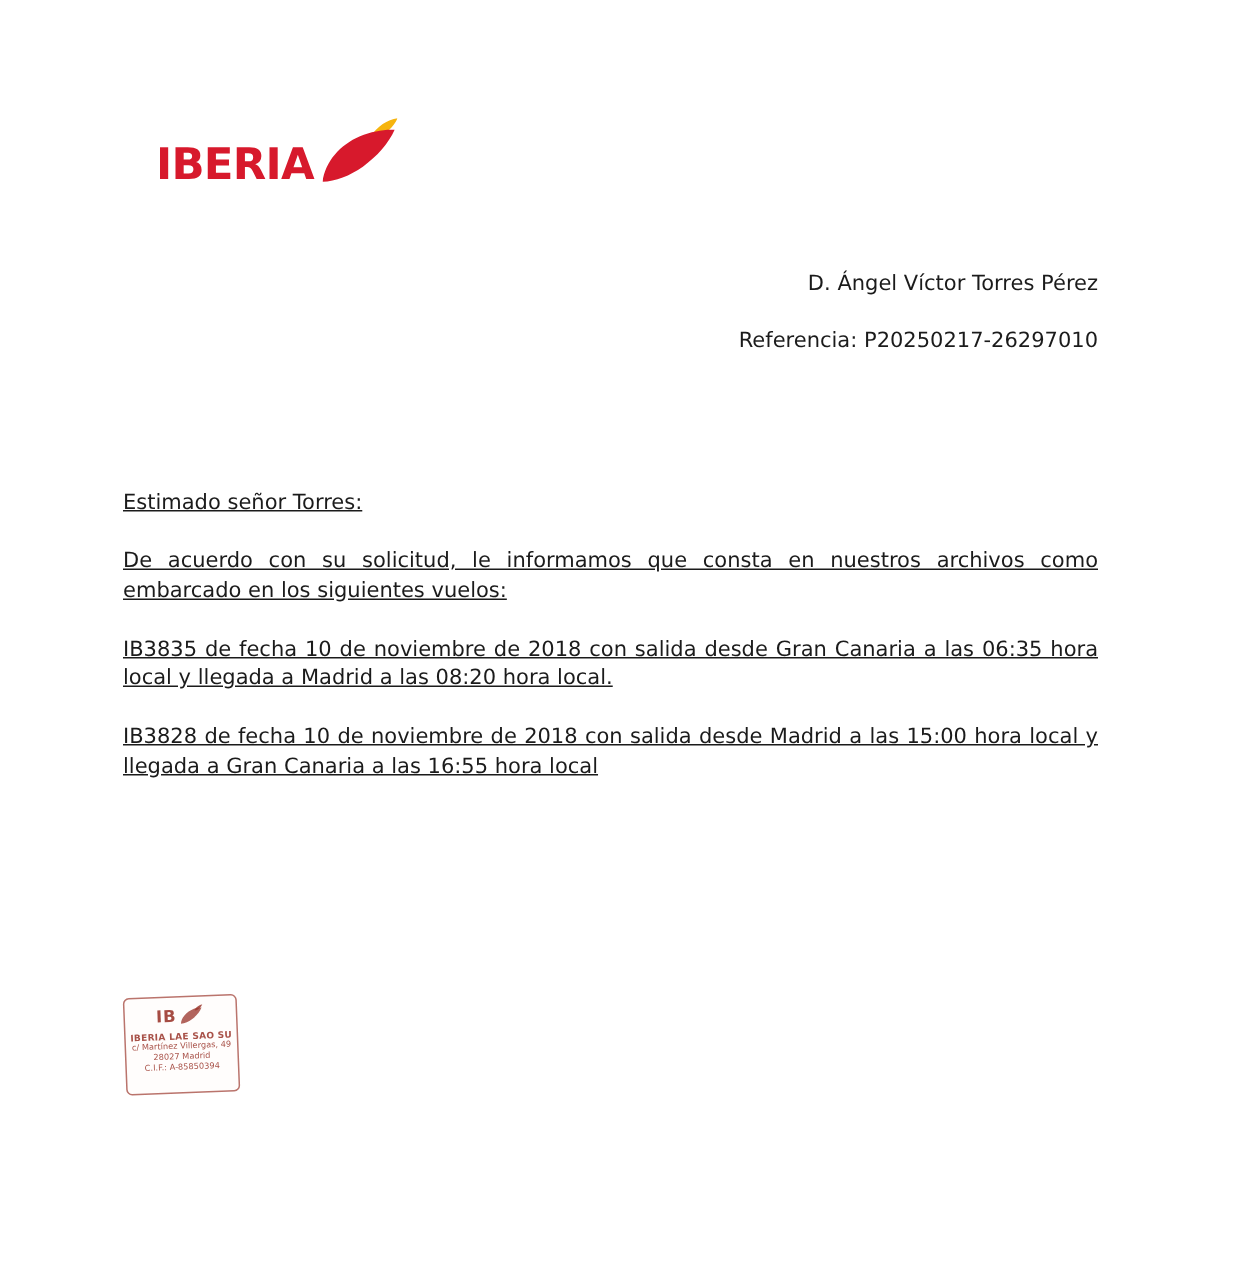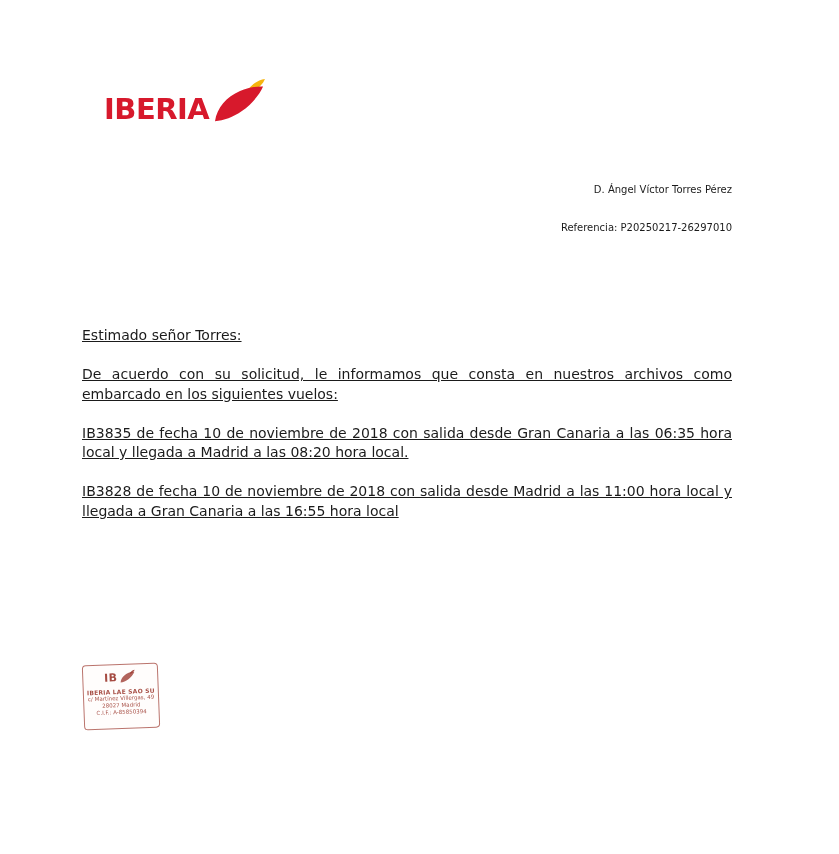--- a/index.html
+++ b/index.html
@@ -22,21 +22,21 @@
     margin-top:10px;
     font-size:29px; font-weight:bold; letter-spacing:-0.5px;
     color:#d7192c; line-height:1;
   }
   .logo-wing { width:50px; height:46px; margin-left:6px; margin-top:0; }
 
   
   .header-block {
     position:absolute; top:171px; right:107px;
     text-align:right;
-    font-size:10px; line-height:37.5px;
+    font-size:14px; line-height:37.5px;
     color:#1b1b1b;
   }
 
   
   .body-block {
     position:absolute; top:326px; left:82px; width:650px;
     font-size:14px; line-height:19.5px;
     color:#1b1b1b;
   }
   .body-block p { margin:0 0 19.5px 0;text-decoration:underline; }
@@ -88,21 +88,21 @@
 
   <div class="header-block">
     <div>D. Ángel Víctor Torres Pérez</div>
     <div>Referencia: P20250217-26297010</div>
   </div>
 
   <div class="body-block">
     <p>Estimado señor Torres:</p>
     <p class="jst">De acuerdo con su solicitud, le informamos que consta en nuestros archivos como embarcado en los siguientes vuelos:</p>
     <p class="jst">IB3835 de fecha 10 de noviembre de 2018 con salida desde Gran Canaria a las 06:35 hora local y llegada a Madrid a las 08:20 hora local.</p>
-    <p class="jst">IB3828 de fecha 10 de noviembre de 2018 con salida desde Madrid a las 11:00 hora local y llegada a Gran Canaria a las 16:55 hora local</p>
+    <p class="jst">IB3828 de fecha 10 de noviembre de 2018 con salida desde Madrid a las 15:00 hora local y llegada a Gran Canaria a las 16:55 hora local</p>
   </div>
 
   <div class="stamp">
     <div class="stamp-logo-row">
       <span class="stamp-ib">IB</span>
       <svg class="stamp-wing" viewBox="0 0 52 46" aria-hidden="true">
         <path fill="rgba(156,57,47,0.85)" d="M33 13 C 38 5.5, 45 1, 52 0 C 49.5 6, 43.5 11.5, 36.5 14.5 C 35 14 34 13.5 33 13 Z"></path>
         <path fill="rgba(156,57,47,0.78)" d="M0 44 C 2 30, 12 18.5, 26 12.5 C 34 9, 43.5 7.5, 50 8 C 46 17, 38 26.5, 28 33.5 C 19 39.8, 9 43.6, 0 44 Z"></path>
       </svg>
     </div>

